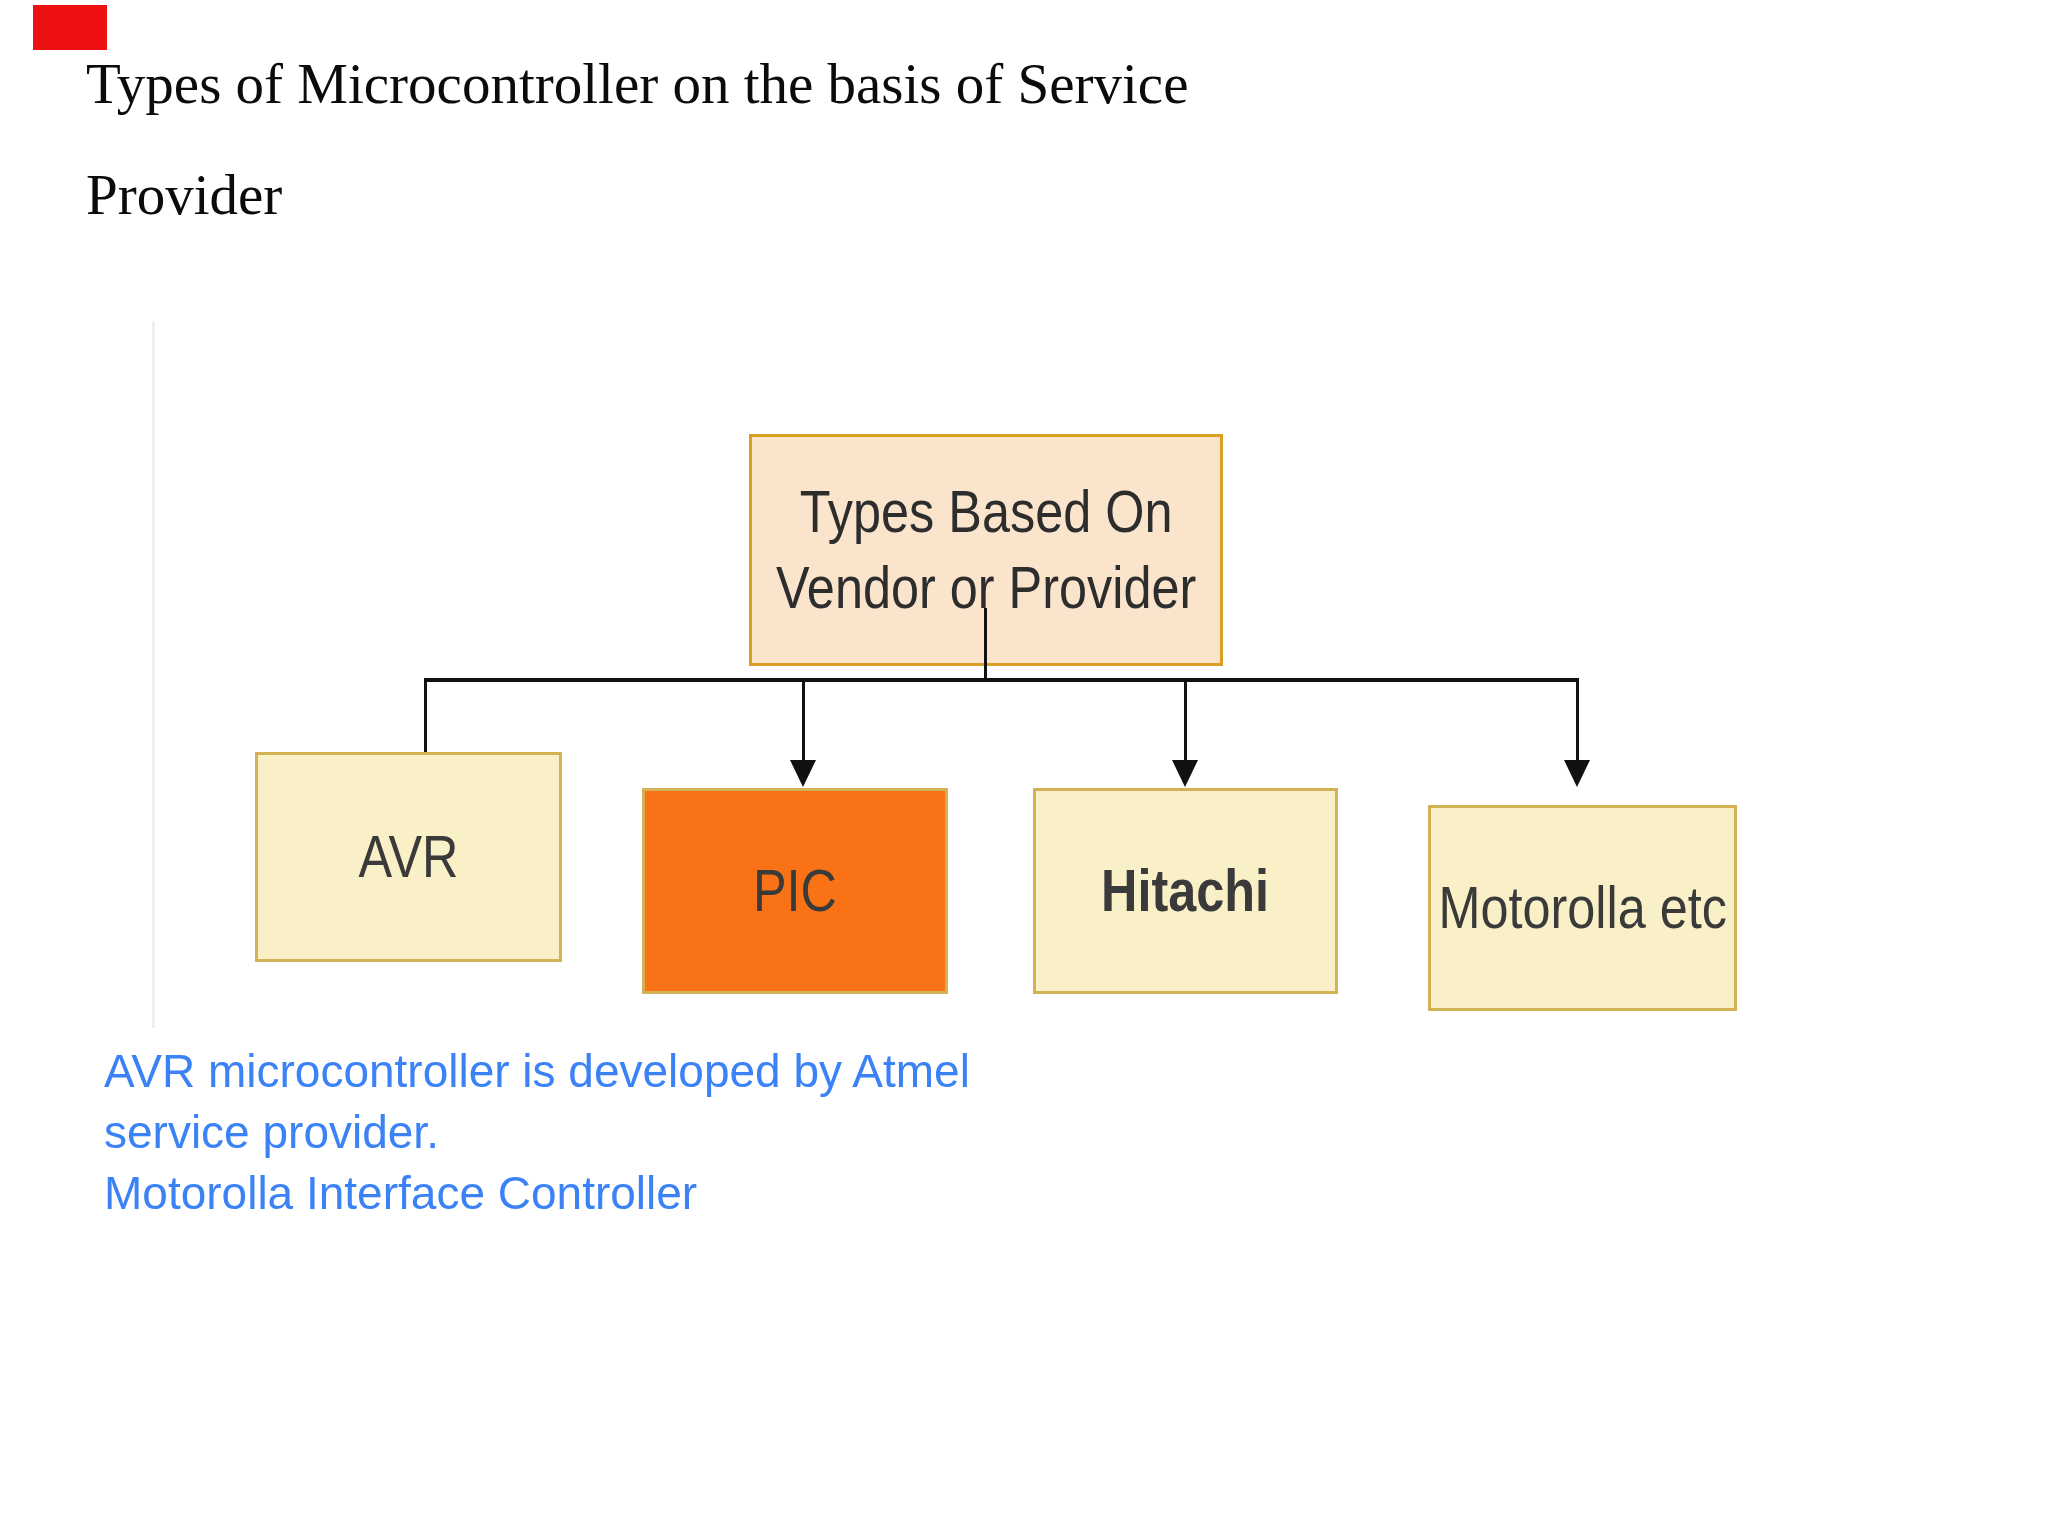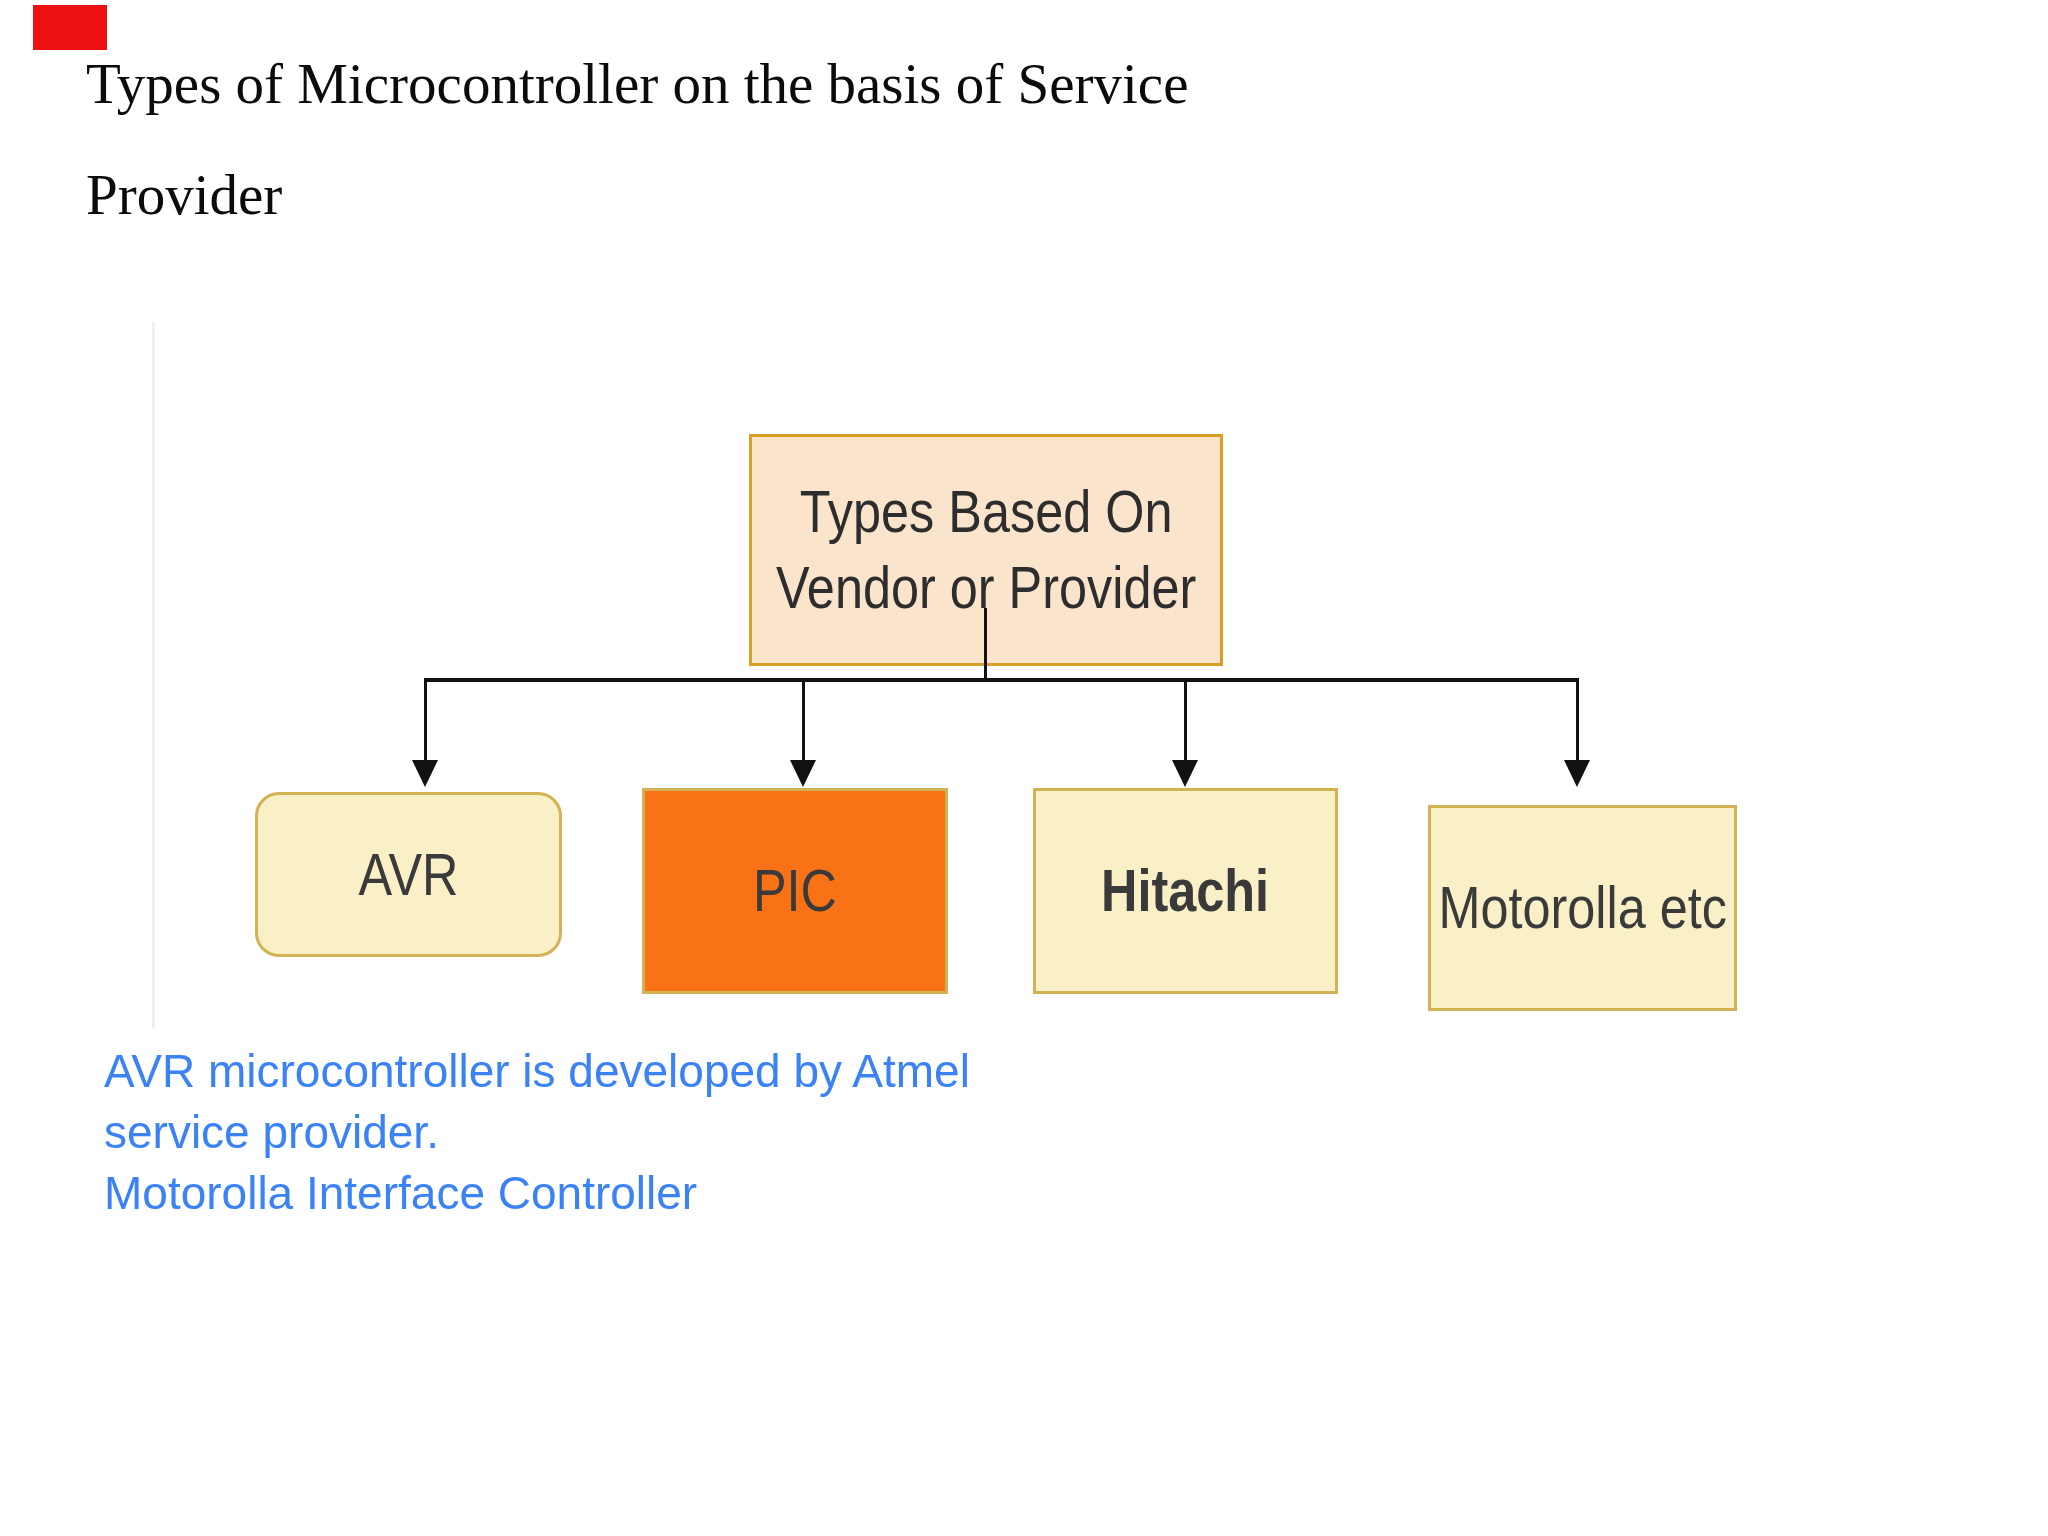--- a/index.html
+++ b/index.html
@@ -17,21 +17,21 @@
 
   .node{
     position:absolute;box-sizing:border-box;border:3px solid;
     display:flex;align-items:center;justify-content:center;text-align:center;
   }
   .node-label{
     display:inline-block;transform:scaleX(0.84);transform-origin:50% 50%;
     font-size:60px;line-height:76px;white-space:nowrap;
   }
   .root-node{left:749px;top:402px;width:474px;height:232px;margin-top:32px;}
-  .node-avr{left:255px;top:792px;width:307px;height:165px;border-radius:24px;}
+  .node-avr{left:255px;top:752px;width:307px;height:210px;}
   .node-pic{left:642px;top:788px;width:306px;height:206px;}
   .node-hitachi{left:1033px;top:788px;width:305px;height:206px;}
   .node-motorolla{left:1428px;top:788px;width:309px;height:206px;margin-top:17px;}
 
   .stem{position:absolute;left:984px;top:608px;width:3px;height:72px;}
   .hline{position:absolute;left:424px;top:678px;width:1155px;height:4px;}
   .drop{position:absolute;top:680px;width:3px;height:82px;}
   .drop-1{left:424px;} .drop-2{left:802px;} .drop-3{left:1184px;} .drop-4{left:1576px;}
   .arrowhead{
     position:absolute;top:760px;width:0;height:0;

